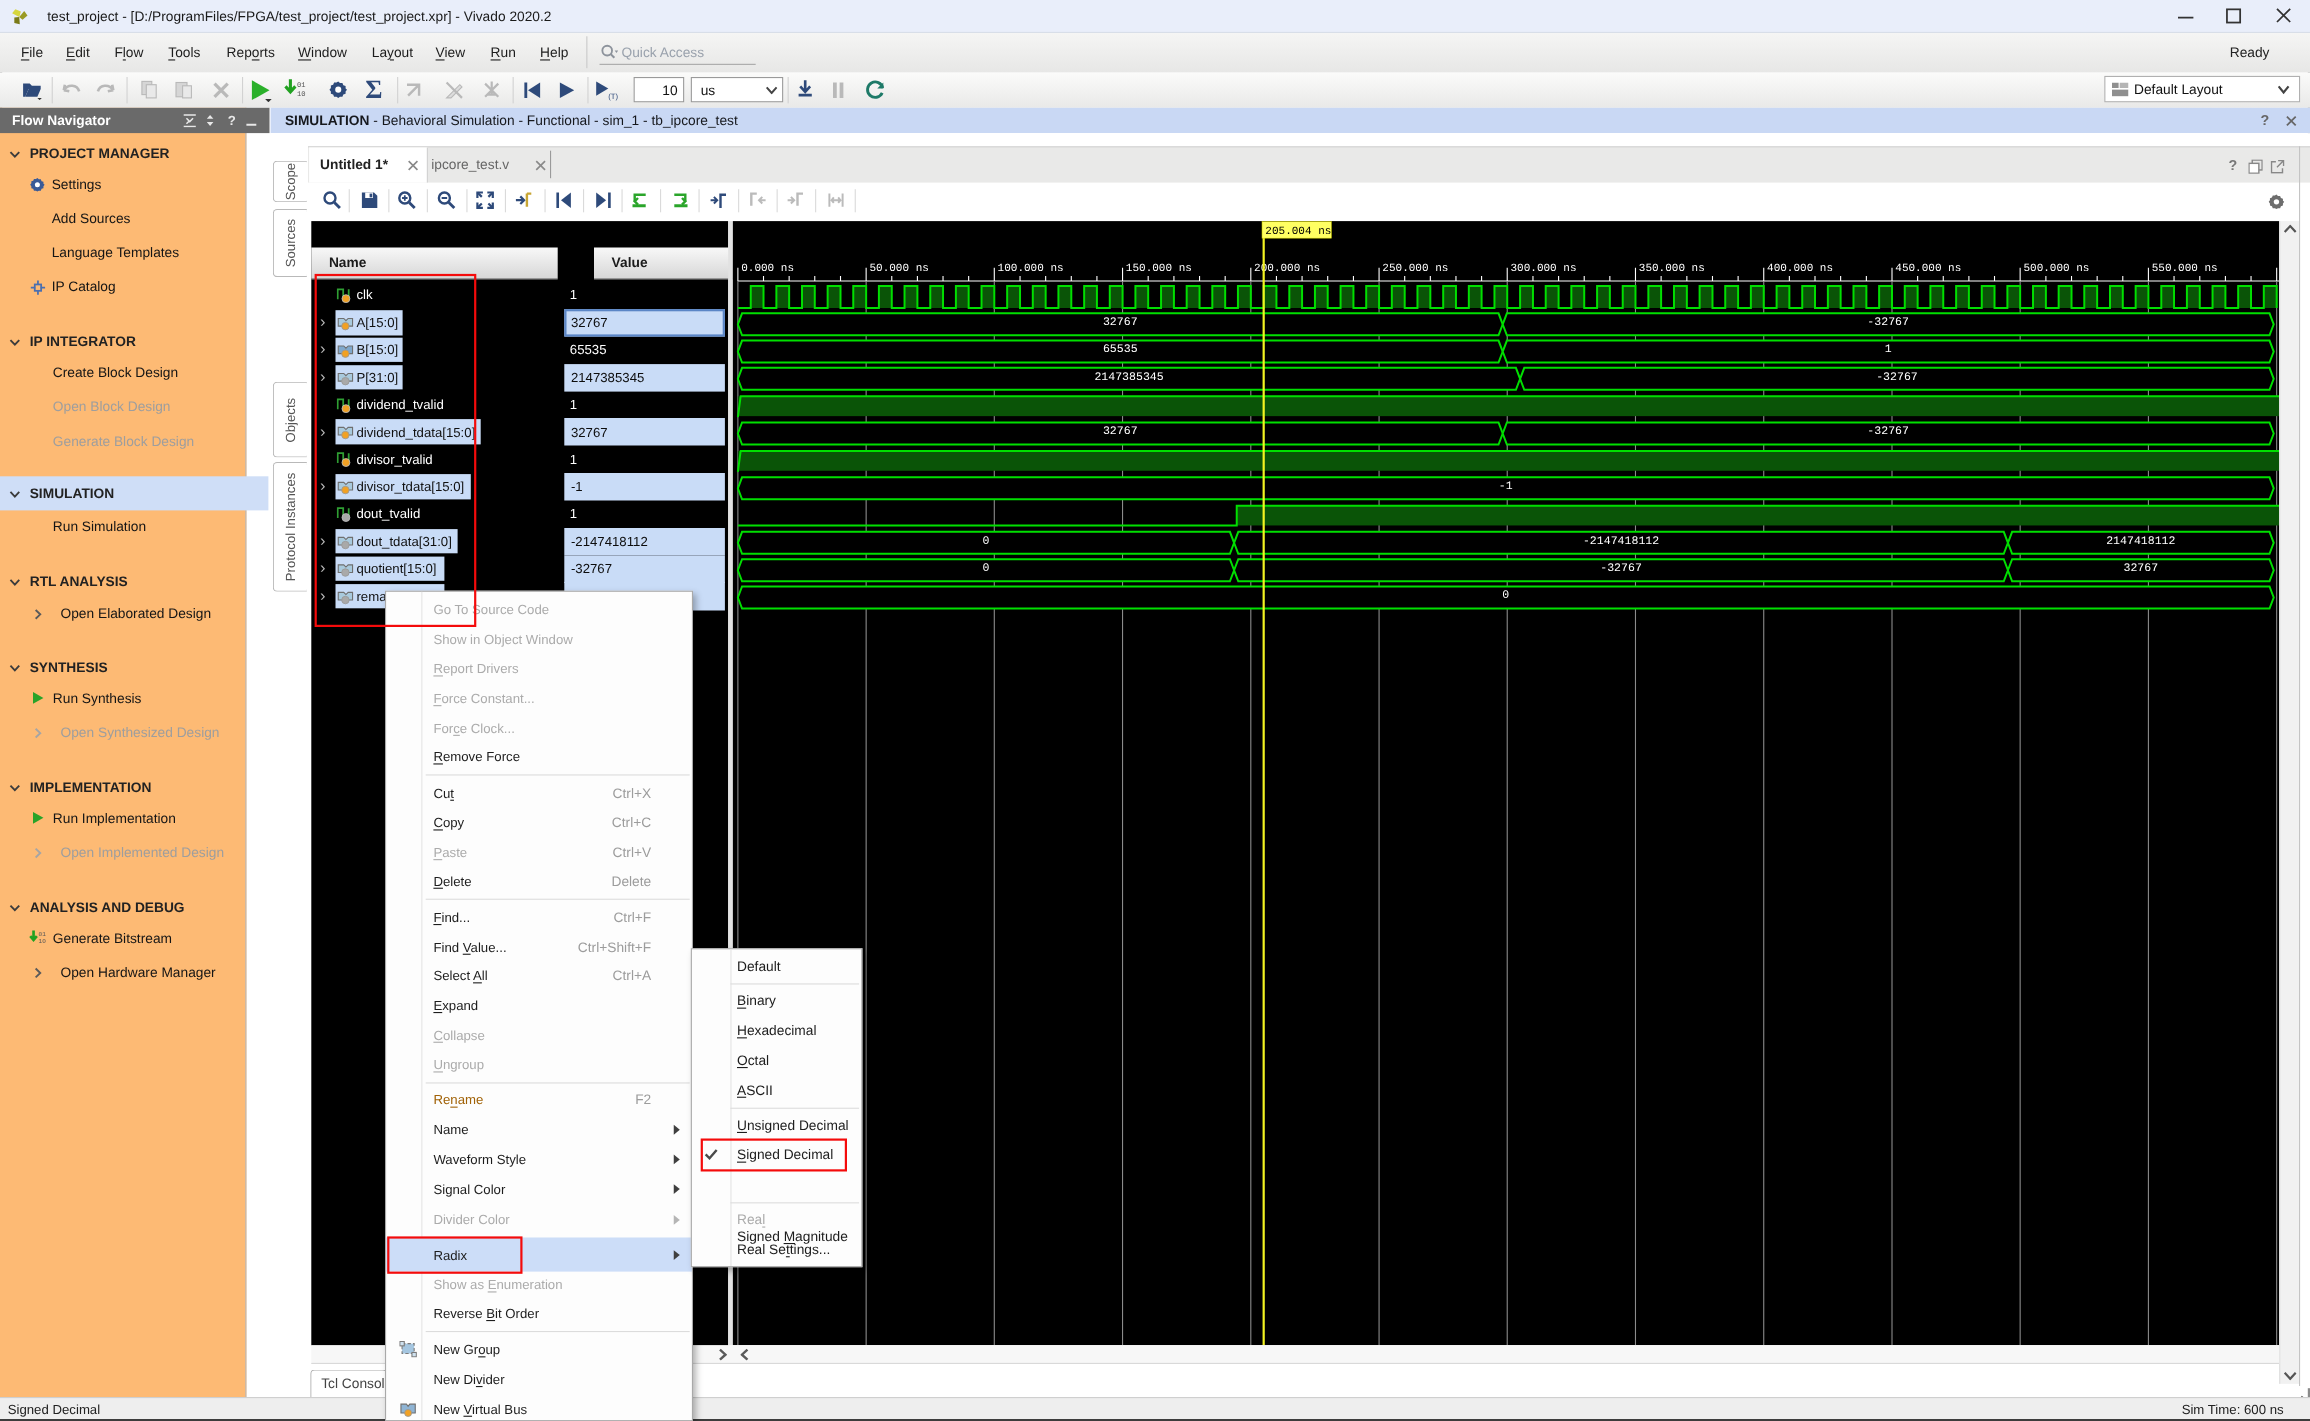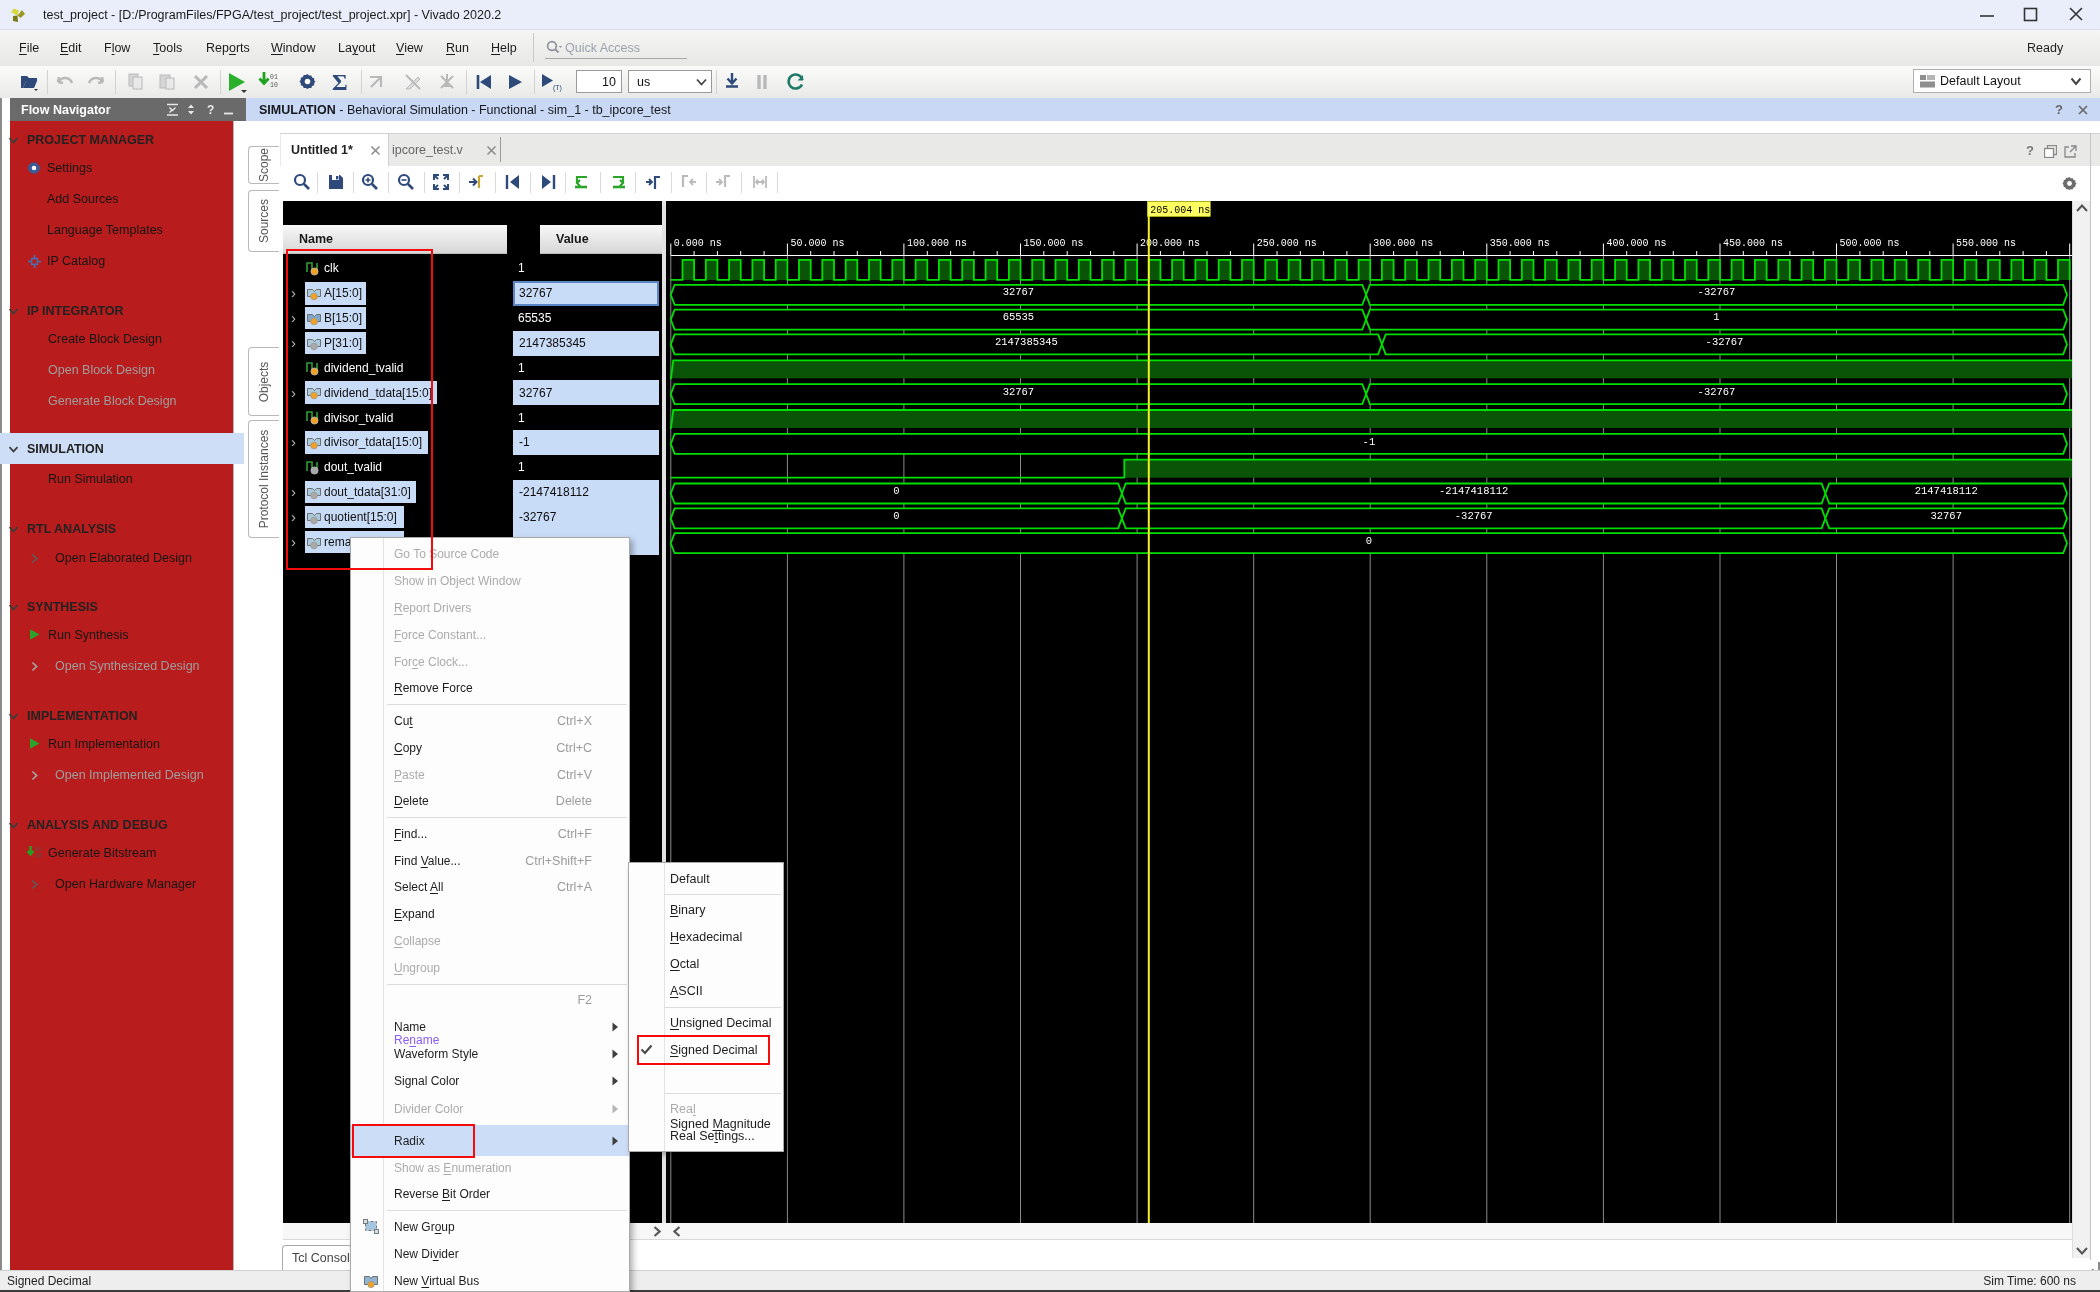--- a/index.html
+++ b/index.html
@@ -1,21 +1,21 @@
 <!DOCTYPE html>
 <html><head><meta charset="utf-8">
 <style>
 * { margin:0; padding:0; box-sizing:border-box; }
 html,body { width:2100px; height:1292px; overflow:hidden; font-family:"Liberation Sans",sans-serif; -webkit-font-smoothing:antialiased; }
 .titlebar { position:absolute; left:0; top:0; width:2100px; height:30px; background:#e9eefa; border-bottom:1px solid #d8dee8; }
 .title-t { position:absolute; left:31px; top:15px; transform:translateY(-50%); font-size:12.5px; color:#1a1a1a;margin-left:12px; }
 .menubar { position:absolute; left:0; top:30px; width:2100px; height:36px; background:linear-gradient(#f5f5f4,#e7e7e6); }
 .mi { position:absolute; top:48px; transform:translateY(-50%); font-size:12.5px; color:#1c1c1c; }
 .toolbar { position:absolute; left:0; top:66px; width:2100px; height:32px; background:linear-gradient(#fbfbfa,#e9e9e8); }
-.fnav { position:absolute; left:10px; top:98px; width:224px; height:1172px; background:#b91c1c; border-right:1px solid #b9b9b9; }
+.fnav { position:absolute; left:0; top:98px; width:224px; height:1172px; background:#fdba74; border-right:1px solid #b9b9b9; }
 .fnav-h { position:absolute; left:0; top:0; width:245px; height:23px; background:#6a6a6a; }
 .fnav-h span { position:absolute; left:11px; top:11.5px; transform:translateY(-50%); color:#fff; font-weight:bold; font-size:12.5px; }
 .fnsec { position:absolute; transform:translateY(-50%); font-size:12.5px; font-weight:bold; color:#222; white-space:nowrap; }
 .fni { position:absolute; transform:translateY(-50%); font-size:12.5px; white-space:nowrap; }
 .simhdr { position:absolute; left:246px; top:98px; width:1854px; height:23px; background:#c9d8f4; }
 .simhdr span { position:absolute; left:13px; top:11.5px; transform:translateY(-50%); font-size:12.5px; color:#16181d; }
 .simbody { position:absolute; left:246px; top:121px; width:1854px; height:1141px; background:#fff; }
 .tabbar { position:absolute; left:280px; top:133px; width:1820px; height:33px; background:#e9e9e8; border-top:1px solid #d2d2d2; }
 .vtab { position:absolute; left:248px; width:31px; background:#fff; border:1px solid #b9b9b9; border-right:none; border-radius:4px 0 0 4px; }
 .vtab span { position:absolute; left:50%; top:50%; transform:translate(-50%,-50%) rotate(-90deg); white-space:nowrap; font-size:12px; color:#555; }
@@ -595,21 +595,21 @@
 <div class="cmi" style="top:833.5px;color:#1d1d1d"><u>F</u>ind...</div>
 <div class="cms" style="top:833.5px">Ctrl+F</div>
 <div class="cmi" style="top:860.5px;color:#1d1d1d">Find <u>V</u>alue...</div>
 <div class="cms" style="top:860.5px">Ctrl+Shift+F</div>
 <div class="cmi" style="top:887px;color:#1d1d1d">Select <u>A</u>ll</div>
 <div class="cms" style="top:887px">Ctrl+A</div>
 <div class="cmi" style="top:914px;color:#1d1d1d"><u>E</u>xpand</div>
 <div class="cmi" style="top:941px;color:#ababab"><u>C</u>ollapse</div>
 <div class="cmi" style="top:968px;color:#ababab"><u>U</u>ngroup</div>
 <div style="position:absolute;left:387px;top:984px;width:240px;height:1px;background:#dcdcdc"></div>
-<div class="cmi" style="top:1040px;color:#8b5cf6">Re<u>n</u>ame</div>
+<div class="cmi" style="top:1000px;color:#a16207">Re<u>n</u>ame</div>
 <div class="cms" style="top:1000px">F2</div>
 <div class="cmi" style="top:1027px;color:#1d1d1d">Name</div>
 <svg width="8" height="10" viewBox="0 0 8 10" style="position:absolute;left:611px;top:1022px">
     <path d="M1.5 0.5 7 5 1.5 9.5Z" fill="#3f3f3f"></path>
   </svg>
 <div class="cmi" style="top:1054px;color:#1d1d1d">Waveform Style</div>
 <svg width="8" height="10" viewBox="0 0 8 10" style="position:absolute;left:611px;top:1049px">
     <path d="M1.5 0.5 7 5 1.5 9.5Z" fill="#3f3f3f"></path>
   </svg>
 <div class="cmi" style="top:1081px;color:#1d1d1d">Signal Color</div>

